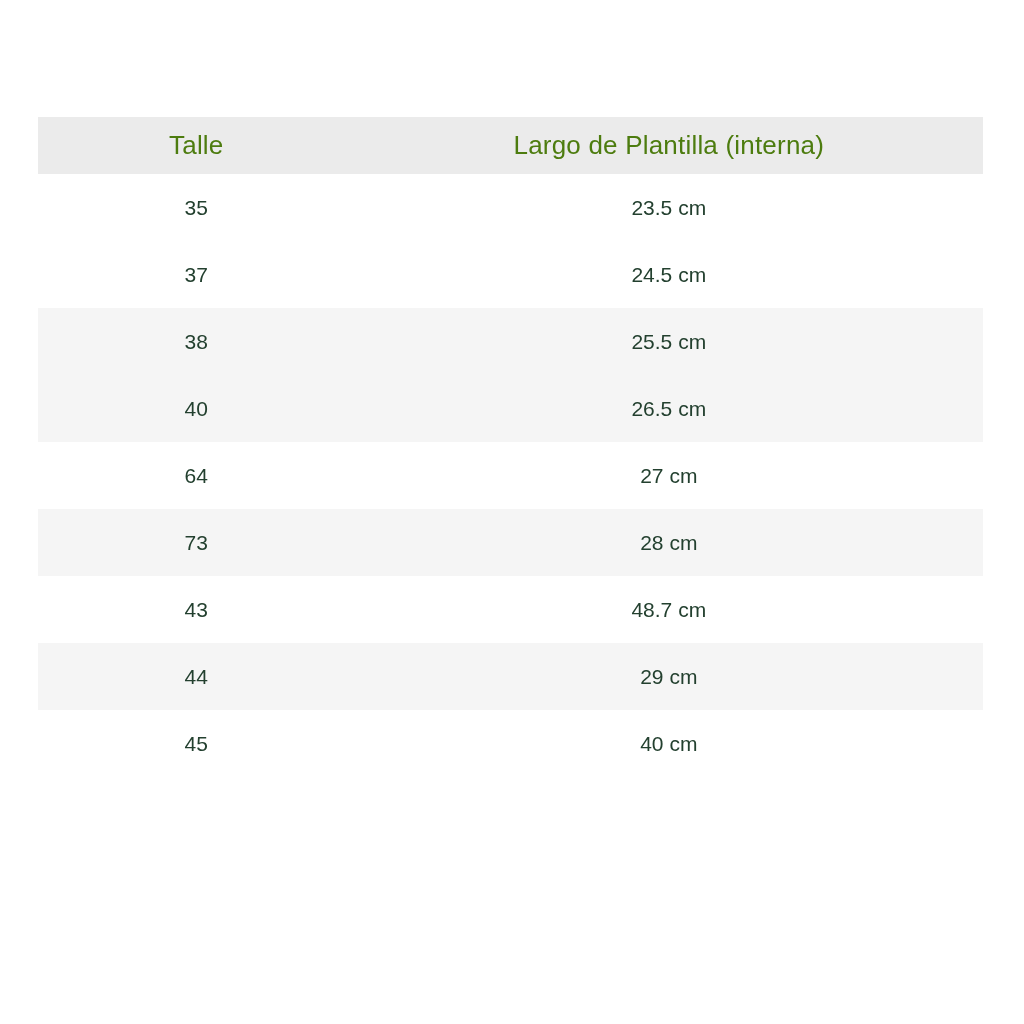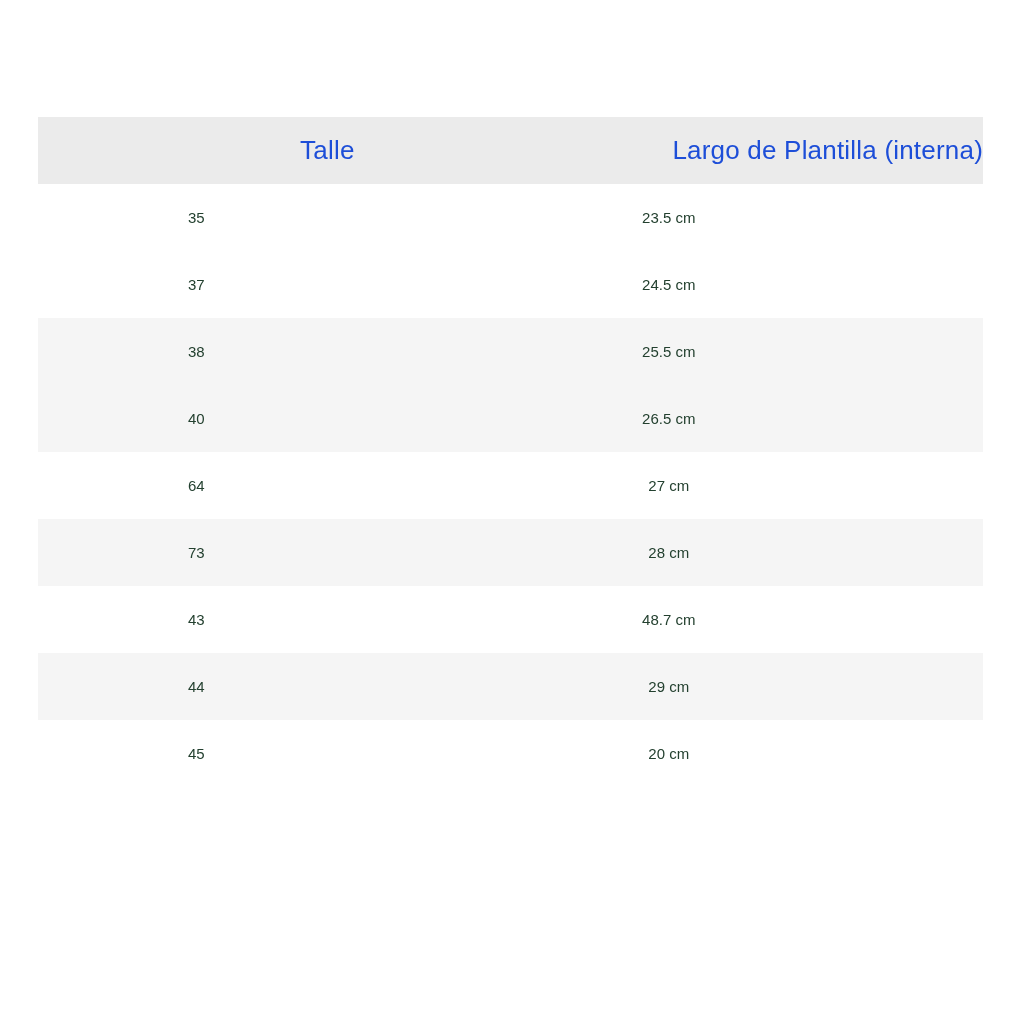--- a/index.html
+++ b/index.html
@@ -30,33 +30,33 @@
     width: 945px;
     border-collapse: collapse;
     table-layout: fixed;
   }
 
   table.size-table col.col-size { width: 33.5%; }
   table.size-table col.col-len  { width: 66.5%; }
 
   table.size-table thead th {
     background: #ebebeb;
-    color: #1d4ed8;
+    color: #4d7c0f;
     font-size: 26px;
     font-weight: 400;
-    text-align: right;
-    height: 67px;
+    text-align: center;
+    height: 57px;
     padding: 0;
     vertical-align: middle;
     letter-spacing: 0.2px;
   }
 
   table.size-table tbody td {
     color: #23402f;
-    font-size: 15px;
+    font-size: 21px;
     font-weight: 400;
     text-align: center;
     height: 67px;
     padding: 0;
     vertical-align: middle;
     margin-top: 44px;
   }
 
   table.size-table tbody tr.odd td {
     background: #ffffff;
@@ -110,18 +110,18 @@
         <tr class="odd">
           <td>43</td>
           <td>48.7 cm</td>
         </tr>
         <tr class="even">
           <td>44</td>
           <td>29 cm</td>
         </tr>
         <tr class="odd">
           <td>45</td>
-          <td>20 cm</td>
+          <td>40 cm</td>
         </tr>
       </tbody>
     </table>
   </div>
 </div>
 
 </body></html>

